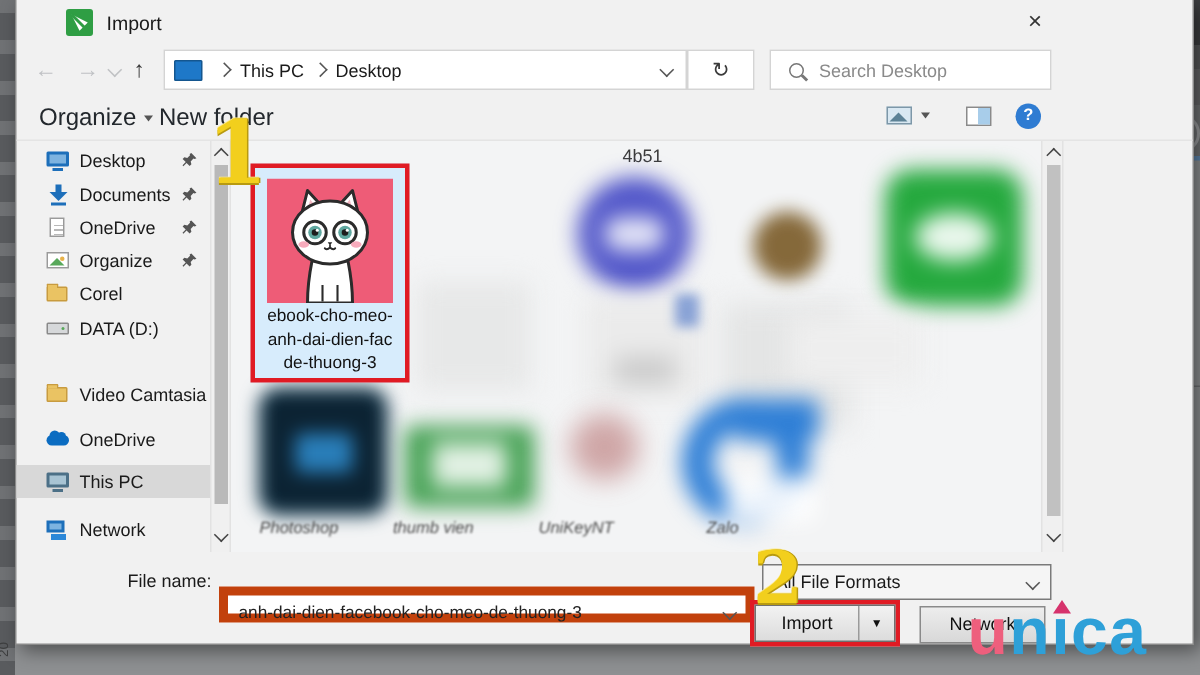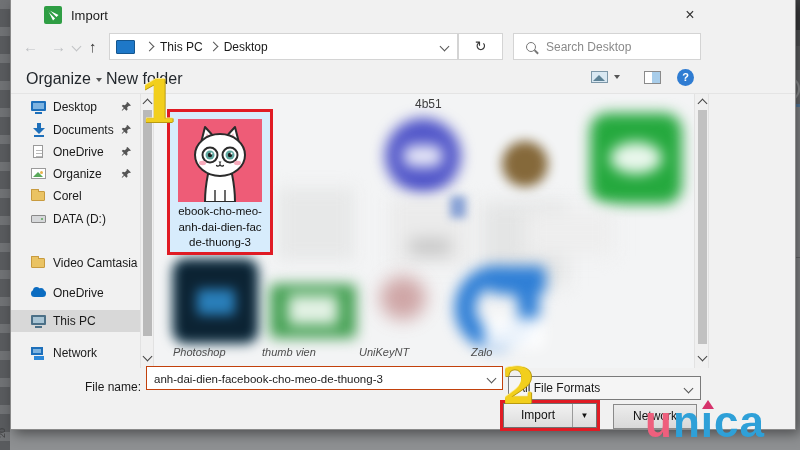--- a/index.html
+++ b/index.html
@@ -151,21 +151,21 @@
   .blur-label{position:absolute;top:252px;width:100px;text-align:left;font-size:11px;color:#4d4d4d;filter:blur(.7px);font-style:italic;}
   .bl-ps{left:19px;} .bl-tv{left:108px;} .bl-uk{left:205px;} .bl-zalo{left:317px;}
 
   
   .sel-wrap{left:13px;top:15px;width:106px;height:146px;border:3px solid #e01b24;box-sizing:border-box;background:#d7ecfc;}
   .cat{position:absolute;left:8px;top:7px;width:84px;height:83px;}
   .sel-name{position:absolute;left:0;top:92px;width:100px;text-align:center;font-size:11.5px;line-height:15.5px;color:#111;}
 
   
   .fn-label{left:0;top:380px;width:130px;text-align:right;font-size:12px;color:#1a1a1a;}
-  .fn-input{left:135px;top:366px;width:357px;height:24px;background:#fff;border:1px solid #c2410c;box-sizing:border-box;}
+  .fn-input{left:135px;top:391px;width:357px;height:24px;background:#fff;border:6px solid #c2410c;box-sizing:border-box;}
   .fn-input input{border:none;outline:none;width:330px;height:20px;margin:1px 0 0 5px;font-size:11.5px;color:#222;
     font-family:"Liberation Sans",sans-serif;background:transparent;}
   .fn-input .chv{position:absolute;right:7px;top:8px;}
   .ft-select{left:497px;top:376px;width:193px;height:24px;background:#f5f5f5;border:1px solid #7a7a7a;box-sizing:border-box;}
   .ft-select .val{position:absolute;left:8px;top:4px;font-size:12px;color:#1a1a1a;}
   .ft-select .chv{position:absolute;right:8px;top:8px;}
   .imp-wrap{left:489px;top:400px;width:100px;height:31px;border:3px solid #e01b24;box-sizing:border-box;background:#e1e1e1;}
   .imp-btn{position:absolute;left:0;top:0;width:94px;height:25px;border:1px solid #707070;box-sizing:border-box;
     background:linear-gradient(#f2f2f2,#dcdcdc);display:flex;}
   .imp-main{width:68px;text-align:center;font-size:12px;color:#111;line-height:23px;}

